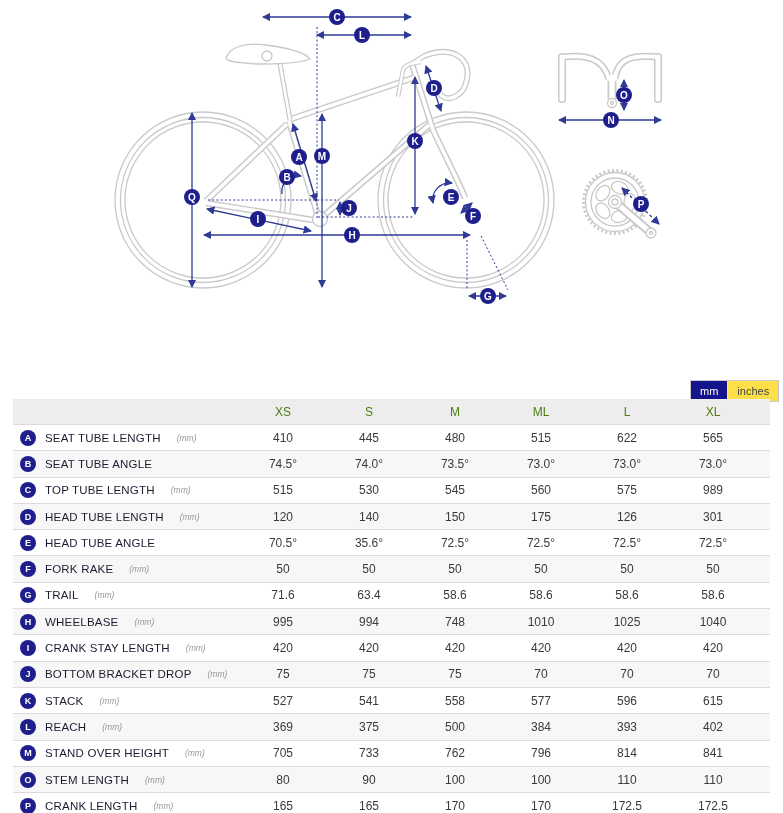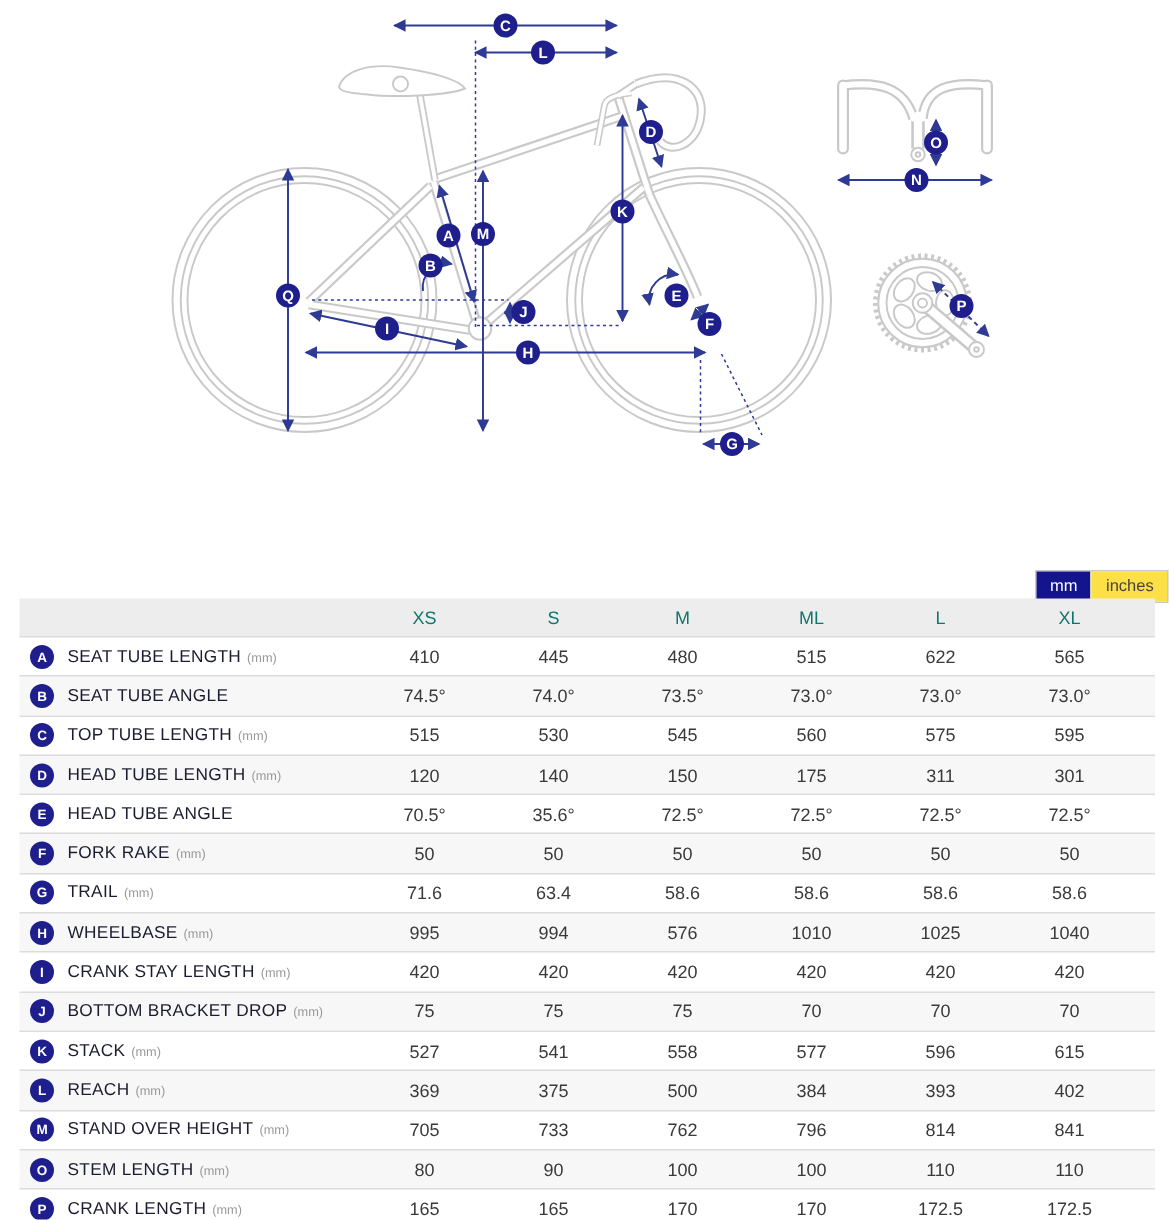--- a/index.html
+++ b/index.html
@@ -16,35 +16,35 @@
     position:absolute;left:690px;top:346px;display:flex;border:1px solid #c8c8c8;
     font-size:11px;line-height:20px;height:22px;box-sizing:border-box;background:#fff;margin-top:34px;
   }
   .unit-btn{padding:0 9px;cursor:pointer;user-select:none;}
   .unit-btn.active{background:#14148c;color:#ffffff;}
   .unit-btn.inactive{background:#fde047;color:#444444;border-left:1px solid #e0e0e0;}
   
   .geo-table{position:absolute;left:13px;top:399px;width:757px;border-bottom:1px solid #dcdcdc;}
   .geo-header{
     display:grid;grid-template-columns:227px repeat(6,86px);height:25px;align-items:center;
-    background:#ededed;color:#0f766e;font-size:12px;
+    background:#ededed;color:#4d7c0f;font-size:12px;
   }
   .geo-header .hcell{text-align:center;}
   .geo-row{
     display:grid;grid-template-columns:227px repeat(6,86px);height:25.3px;align-items:center;
     border-top:1px solid #dcdcdc;background:#ffffff;
   }
   .geo-row.alt{background:#f7f7f7;}
   .lcell{display:flex;align-items:center;padding-left:7px;white-space:nowrap;}
   .row-badge{
     width:16px;height:16px;border-radius:50%;background:#1e1e8c;color:#ffffff;
     font-size:9px;font-weight:bold;text-align:center;line-height:16px;flex:0 0 16px;
   }
   .row-label{margin-left:9px;font-size:11.5px;font-weight:normal;color:#1c1c30;letter-spacing:.2px;}
-  .row-unit{margin-left:4px;font-size:8.5px;color:#999999;font-weight:normal;}
+  .row-unit{margin-left:16px;font-size:8.5px;color:#999999;font-weight:normal;font-style:italic;}
   .vcell{text-align:center;font-size:12px;color:#3a3a3a;}
 </style>
 </head>
 <body>
 
 <svg id="diagram-svg" width="783" height="340" viewBox="0 0 783 340" xmlns="http://www.w3.org/2000/svg">
   <defs>
     <marker id="arr" viewBox="0 0 8 8" refX="7" refY="4" markerWidth="6.5" markerHeight="6.5" orient="auto-start-reverse">
       <path d="M0,0 L8,4 L0,8 Z" fill="#2e3a94"></path>
     </marker>
@@ -286,33 +286,33 @@
         <div class="lcell">
           <span class="row-badge">C</span>
           <span class="row-label">TOP TUBE LENGTH</span>
           <span class="row-unit">(mm)</span>
         </div>
         <div class="vcell">515</div>
         <div class="vcell">530</div>
         <div class="vcell">545</div>
         <div class="vcell">560</div>
         <div class="vcell">575</div>
-        <div class="vcell">595</div>
+        <div class="vcell">989</div>
       </div>
       <div class="geo-row alt">
         <div class="lcell">
           <span class="row-badge">D</span>
           <span class="row-label">HEAD TUBE LENGTH</span>
           <span class="row-unit">(mm)</span>
         </div>
         <div class="vcell">120</div>
         <div class="vcell">140</div>
         <div class="vcell">150</div>
         <div class="vcell">175</div>
-        <div class="vcell">311</div>
+        <div class="vcell">126</div>
         <div class="vcell">301</div>
       </div>
       <div class="geo-row">
         <div class="lcell">
           <span class="row-badge">E</span>
           <span class="row-label">HEAD TUBE ANGLE</span>
         </div>
         <div class="vcell">70.5°</div>
         <div class="vcell">35.6°</div>
         <div class="vcell">72.5°</div>
@@ -347,21 +347,21 @@
         <div class="vcell">58.6</div>
       </div>
       <div class="geo-row alt">
         <div class="lcell">
           <span class="row-badge">H</span>
           <span class="row-label">WHEELBASE</span>
           <span class="row-unit">(mm)</span>
         </div>
         <div class="vcell">995</div>
         <div class="vcell">994</div>
-        <div class="vcell">576</div>
+        <div class="vcell">748</div>
         <div class="vcell">1010</div>
         <div class="vcell">1025</div>
         <div class="vcell">1040</div>
       </div>
       <div class="geo-row">
         <div class="lcell">
           <span class="row-badge">I</span>
           <span class="row-label">CRANK STAY LENGTH</span>
           <span class="row-unit">(mm)</span>
         </div>

